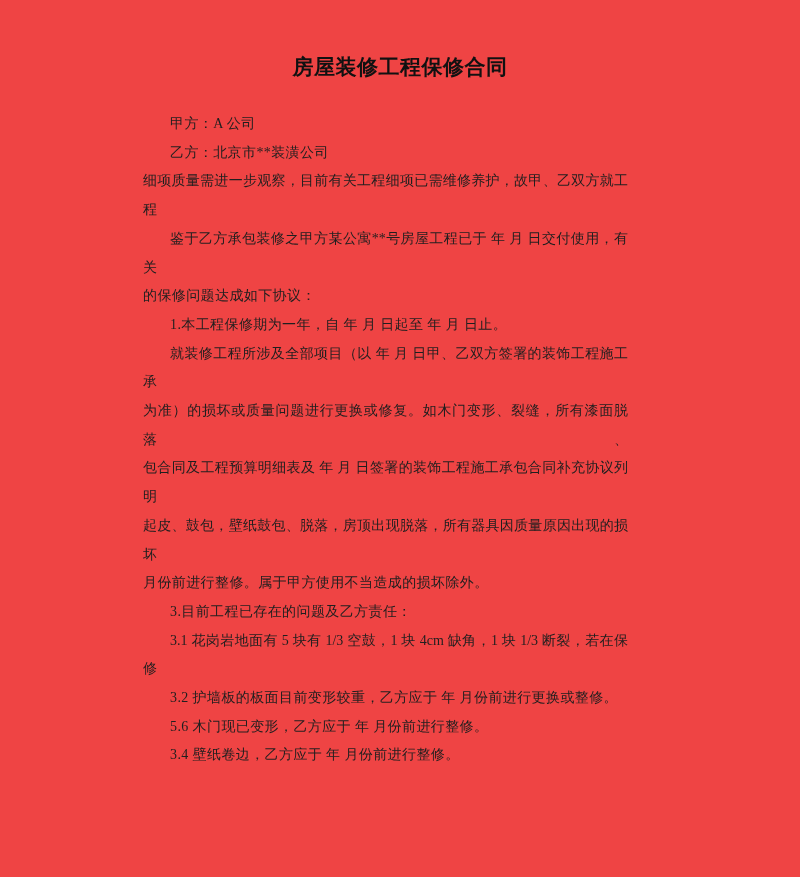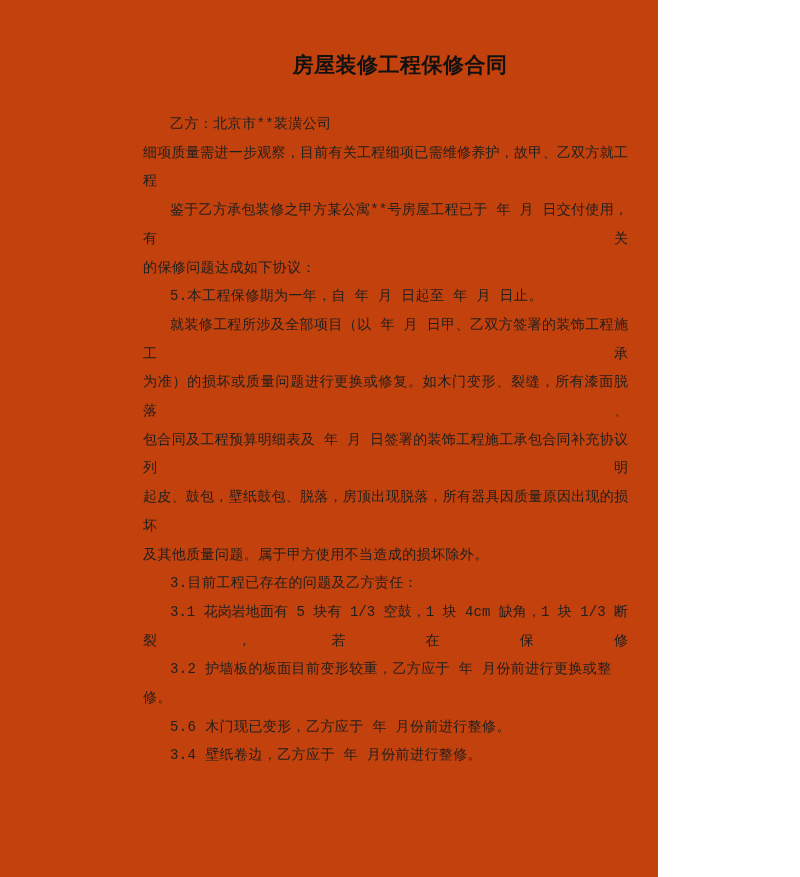--- a/index.html
+++ b/index.html
@@ -2,25 +2,25 @@
 <html><head>
 <meta charset="utf-8">
 <style>
   html, body {
     margin: 0;
     padding: 0;
     background: #ffffff;
   }
   .page {
     position: relative;
-    width: 658px;
+    width: 800px;
     height: 877px;
-    background: #c2410c;
+    background: #ef4444;
     overflow: hidden;
-    font-family: Liberation Mono, monospace;
+    font-family: Liberation Serif, serif;
     color: #1f1f1f;
   }
   .doc-title {
     position: absolute;
     top: 52px;
     left: 0;
     width: 800px;
     margin: 0;
     text-align: center;
     font-size: 21px;
@@ -50,29 +50,30 @@
   .text-line.indent {
     text-indent: 27px;
   }
 </style>
 </head>
 <body>
 
 <div class="page">
   <h1 class="doc-title">房屋装修工程保修合同</h1>
   <div class="doc-body" id="doc-body">
+      <div class="text-line indent">甲方：A 公司</div>
       <div class="text-line indent">乙方：北京市**装潢公司</div>
       <div class="text-line full">细项质量需进一步观察，目前有关工程细项已需维修养护，故甲、乙双方就工程</div>
       <div class="text-line full indent">鉴于乙方承包装修之甲方某公寓**号房屋工程已于 年 月 日交付使用，有关</div>
       <div class="text-line">的保修问题达成如下协议：</div>
-      <div class="text-line indent">5.本工程保修期为一年，自 年 月 日起至 年 月 日止。</div>
+      <div class="text-line indent">1.本工程保修期为一年，自 年 月 日起至 年 月 日止。</div>
       <div class="text-line full indent">就装修工程所涉及全部项目（以 年 月 日甲、乙双方签署的装饰工程施工承</div>
       <div class="text-line full">为准）的损坏或质量问题进行更换或修复。如木门变形、裂缝，所有漆面脱落、</div>
       <div class="text-line full">包合同及工程预算明细表及 年 月 日签署的装饰工程施工承包合同补充协议列明</div>
       <div class="text-line full">起皮、鼓包，壁纸鼓包、脱落，房顶出现脱落，所有器具因质量原因出现的损坏</div>
-      <div class="text-line">及其他质量问题。属于甲方使用不当造成的损坏除外。</div>
+      <div class="text-line">月份前进行整修。属于甲方使用不当造成的损坏除外。</div>
       <div class="text-line indent">3.目前工程已存在的问题及乙方责任：</div>
       <div class="text-line full indent">3.1 花岗岩地面有 5 块有 1/3 空鼓，1 块 4cm 缺角，1 块 1/3 断裂，若在保修</div>
       <div class="text-line indent">3.2 护墙板的板面目前变形较重，乙方应于 年 月份前进行更换或整修。</div>
       <div class="text-line indent">5.6 木门现已变形，乙方应于 年 月份前进行整修。</div>
       <div class="text-line indent">3.4 壁纸卷边，乙方应于 年 月份前进行整修。</div>
     </div>
 </div>
 
 </body></html>

